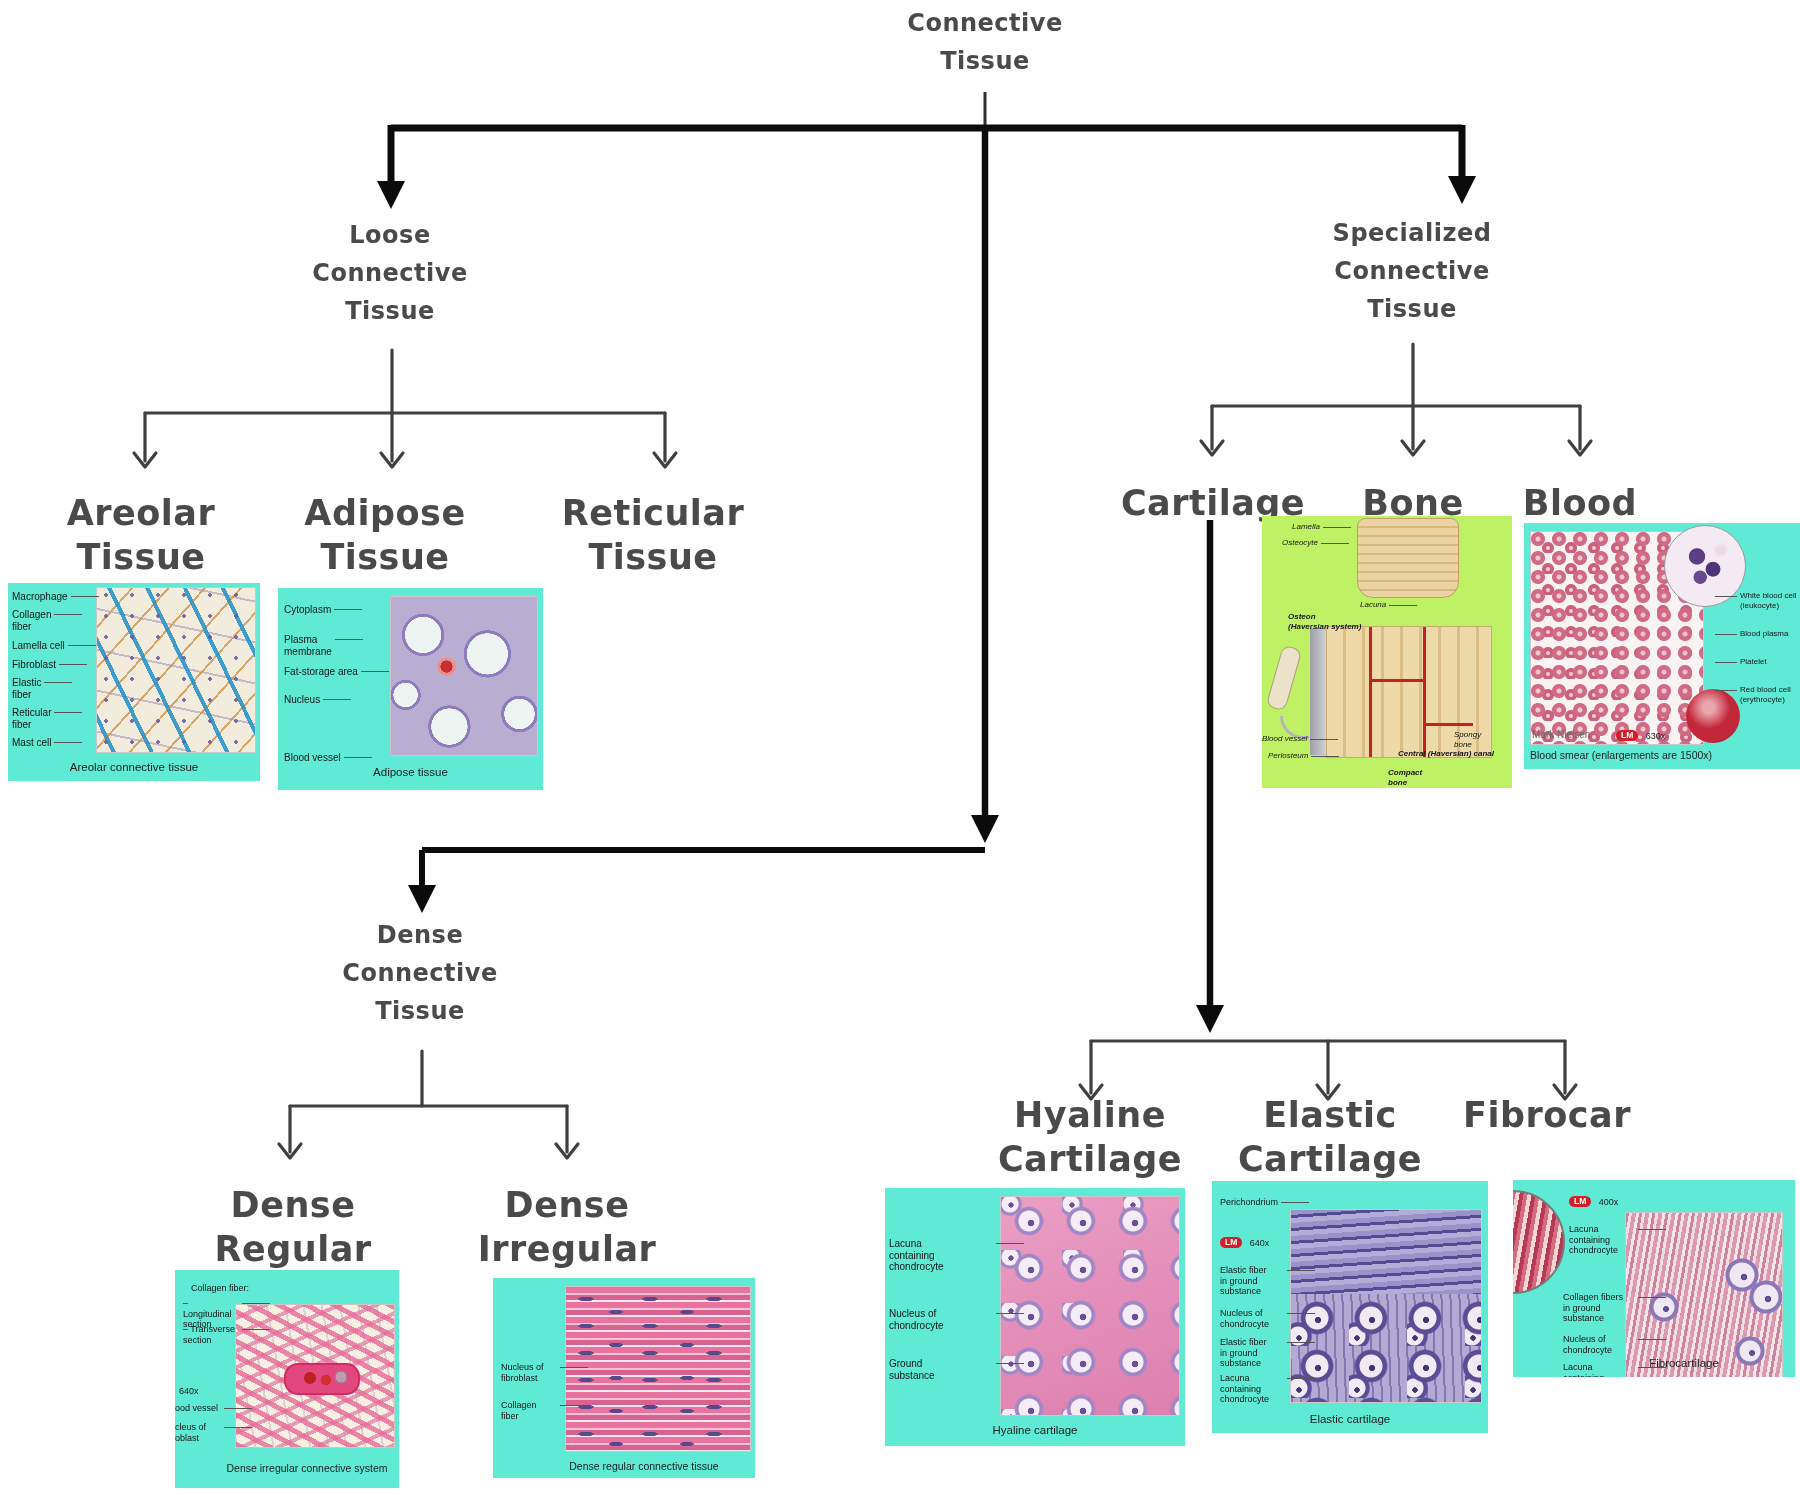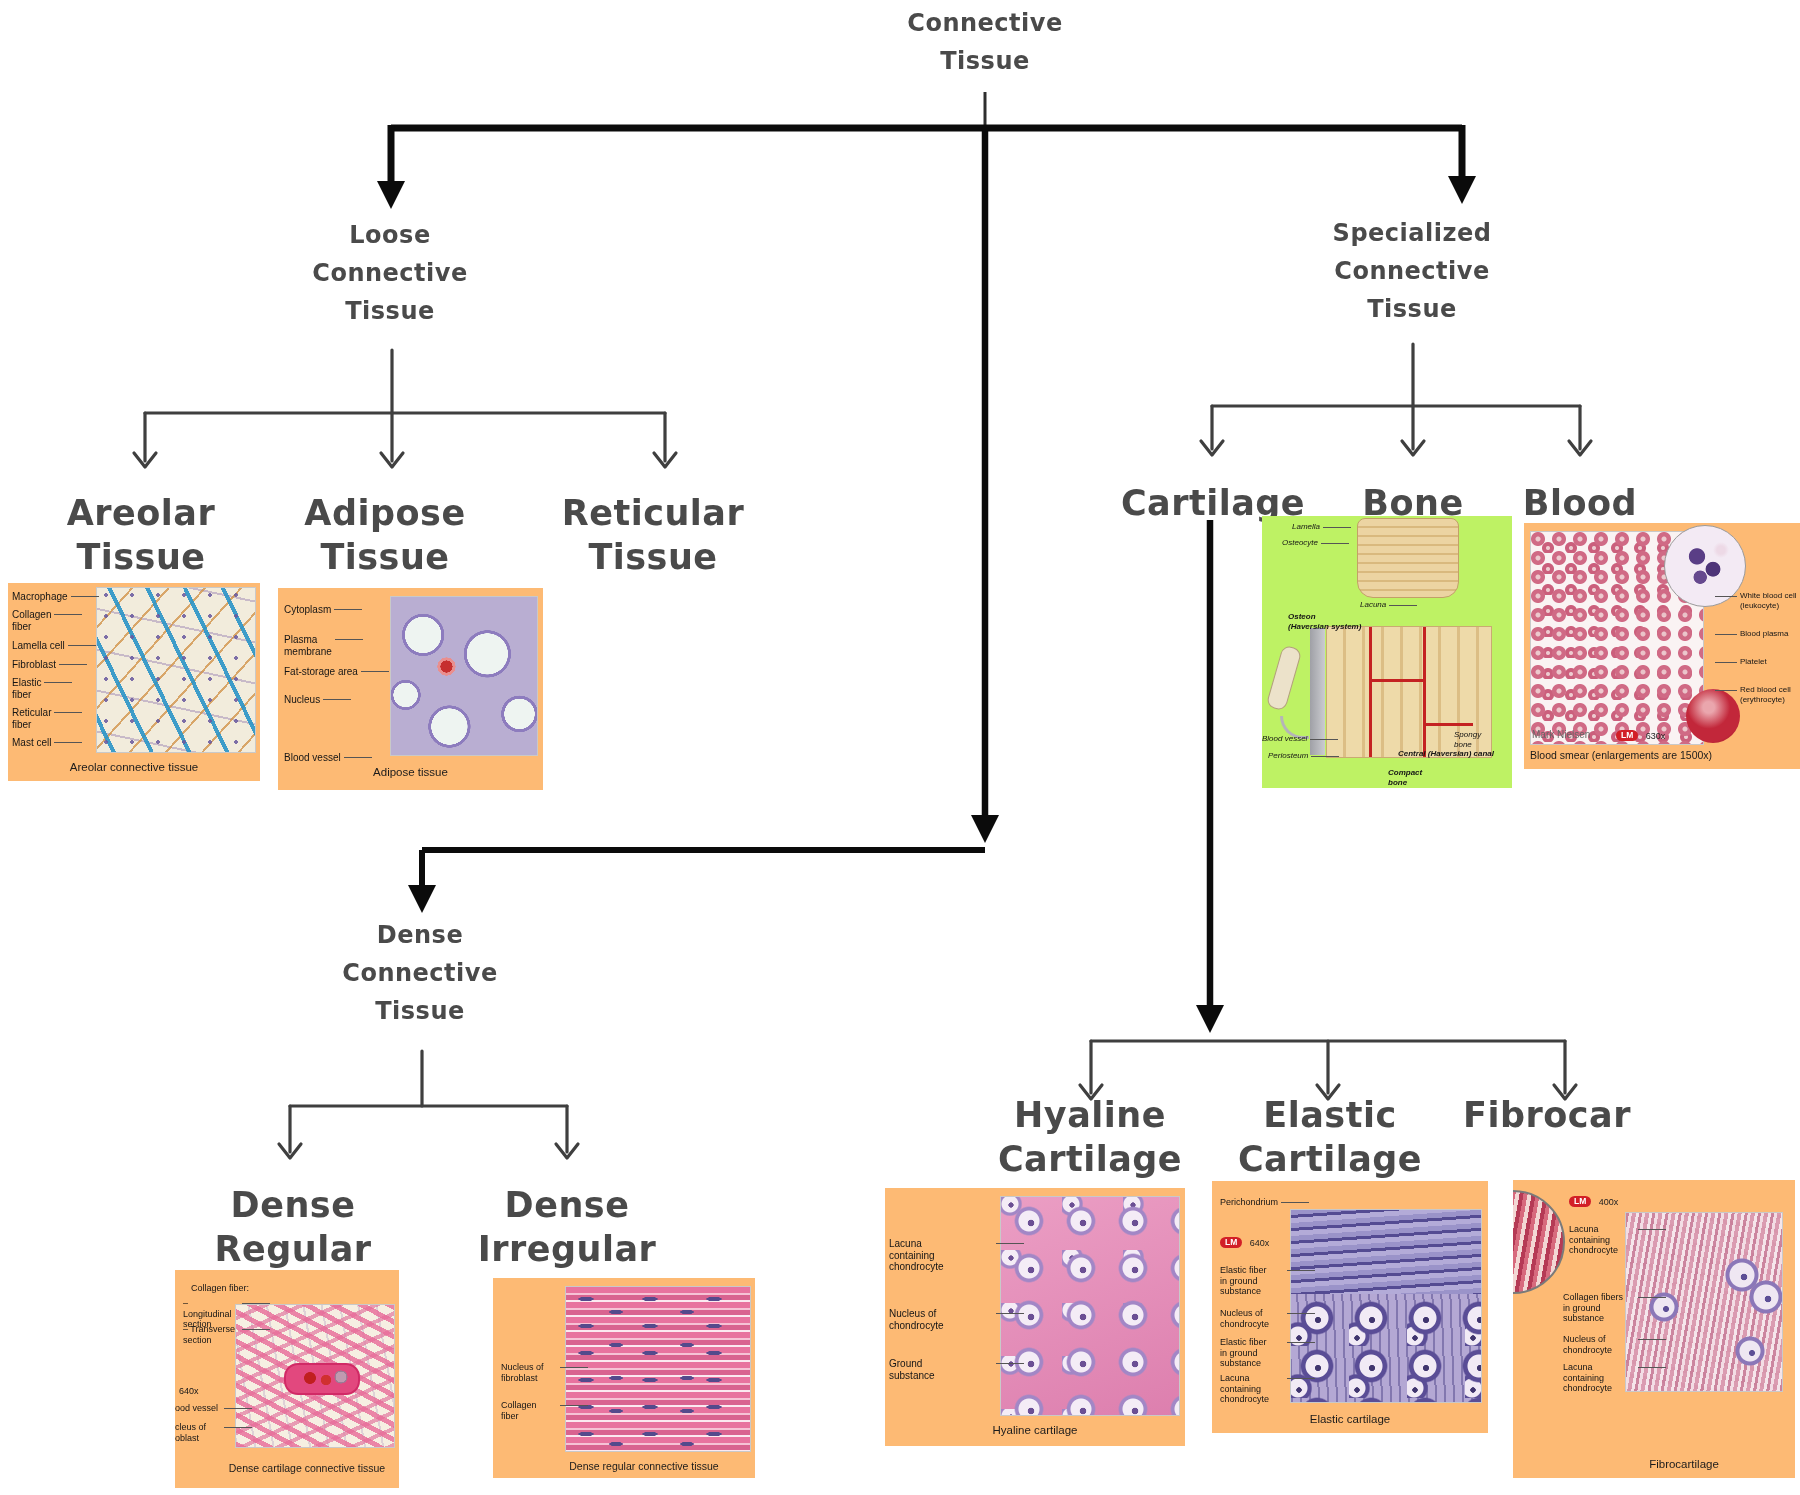--- a/index.html
+++ b/index.html
@@ -3,21 +3,21 @@
 <meta charset="utf-8">
 <style>
   html,body{margin:0;padding:0;background:#fff;}
   .canvas{position:relative;width:1800px;height:1495px;background:#fff;overflow:hidden;
           font-family:"Liberation Sans",sans-serif;}
   .wires{position:absolute;left:0;top:0;z-index:1;}
   .node{position:absolute;z-index:2;transform:translateX(-50%);color:#4a4a4a;
         font-family:"DejaVu Sans",sans-serif;font-weight:600;font-size:24px;line-height:38px;
         letter-spacing:.5px;text-align:center;white-space:pre-line;}
   .node.sm{font-size:35px;line-height:44px;margin-top:11px;}
-  .panel{position:absolute;z-index:2;background:#fdba74;}
+  .panel{position:absolute;z-index:2;background:#5eead4;}
   .plabel{position:absolute;z-index:3;font-size:10px;line-height:11.5px;color:#151515;white-space:pre-line;}
   .p9{font-size:9px;line-height:10.5px;}
   .p8{font-size:8px;line-height:9.5px;}
   .lab-r::after{content:"";position:absolute;left:100%;margin-left:3px;top:5px;width:28px;height:1px;background:#555;}
   .lab-l::before{content:"";position:absolute;right:100%;margin-right:3px;top:5px;width:22px;height:1px;background:#555;}
   .dash::before{content:"– ";}
   .cap{position:absolute;z-index:3;left:0;right:0;text-align:center;font-size:11.5px;color:#1b1b1b;}
   .cap.small{font-size:10.5px;}
   .illo{position:absolute;z-index:2;border:1px solid #c9c9c9;}
   .lm{display:inline-block;background:#d21f27;color:#fff;font-weight:bold;font-size:8.5px;
@@ -297,21 +297,21 @@
     <span class="plabel p9 lab-r" style="left:8px;top:192px;width:64px;">Lacuna
 containing
 chondrocyte</span>
     <div class="illo" style="left:78px;top:28px;width:190px;height:192px;">
       <div class="el-top"></div>
       <div class="el-bottom"></div>
     </div>
     <div class="cap" style="bottom:8px;">Elastic cartilage</div>
   </div>
 
-  <div class="panel" style="left:1513px;top:1180px;width:282px;height:298px;overflow:hidden;">
+  <div class="panel" style="left:1513px;top:1180px;width:282px;height:197px;overflow:hidden;">
     <div class="fibro-inset"></div>
     <div class="badge-row" style="left:56px;top:12px;">
       <span class="lm">LM</span>
       <span class="mag">400x</span>
     </div>
     <span class="plabel p9 lab-r" style="left:56px;top:44px;width:66px;">Lacuna
 containing
 chondrocyte</span>
     <span class="plabel p9 lab-r" style="left:50px;top:112px;width:72px;">Collagen fibers
 in ground
@@ -331,21 +331,21 @@
 section</span>
     <span class="plabel p9 dash lab-r" style="left:8px;top:54px;width:56px;">Transverse
 section</span>
     <span class="plabel p9" style="left:4px;top:116px;">640x</span>
     <span class="plabel p9 lab-r" style="left:0px;top:133px;width:46px;">ood vessel</span>
     <span class="plabel p9 lab-r" style="left:0px;top:152px;width:46px;">cleus of
 oblast</span>
     <div class="illo" id="illo-dense-irr" style="left:60px;top:34px;width:158px;height:142px;">
       <div class="vessel"></div>
     </div>
-    <div class="cap small" style="bottom:14px;left:40px;right:0;">Dense cartilage connective tissue</div>
+    <div class="cap small" style="bottom:14px;left:40px;right:0;">Dense irregular connective system</div>
   </div>
 
   <div class="panel" style="left:493px;top:1278px;width:262px;height:200px;">
     <span class="plabel p9 lab-r" style="left:8px;top:84px;width:56px;">Nucleus of
 fibroblast</span>
     <span class="plabel p9 lab-r" style="left:8px;top:122px;width:56px;">Collagen
 fiber</span>
     <div class="illo" id="illo-dense-reg" style="left:72px;top:8px;width:184px;height:164px;"></div>
     <div class="cap small" style="bottom:6px;left:40px;right:0;">Dense regular connective tissue</div>
   </div>

